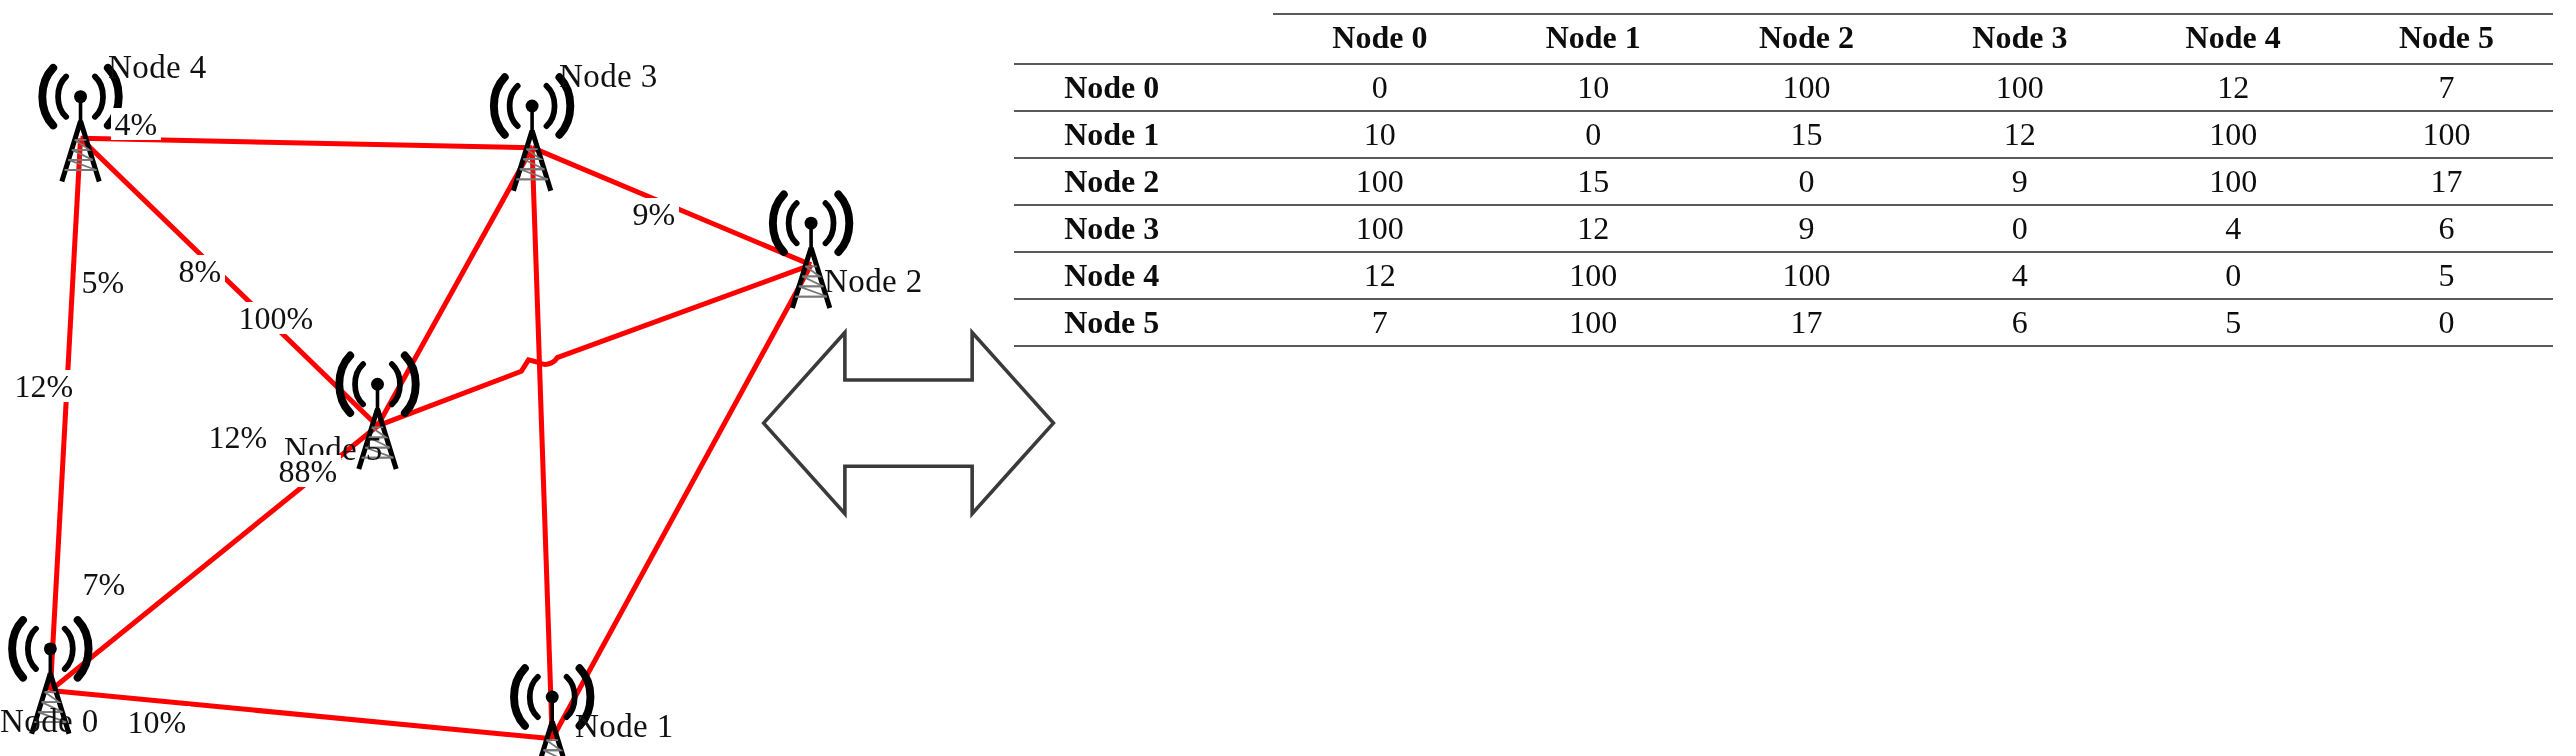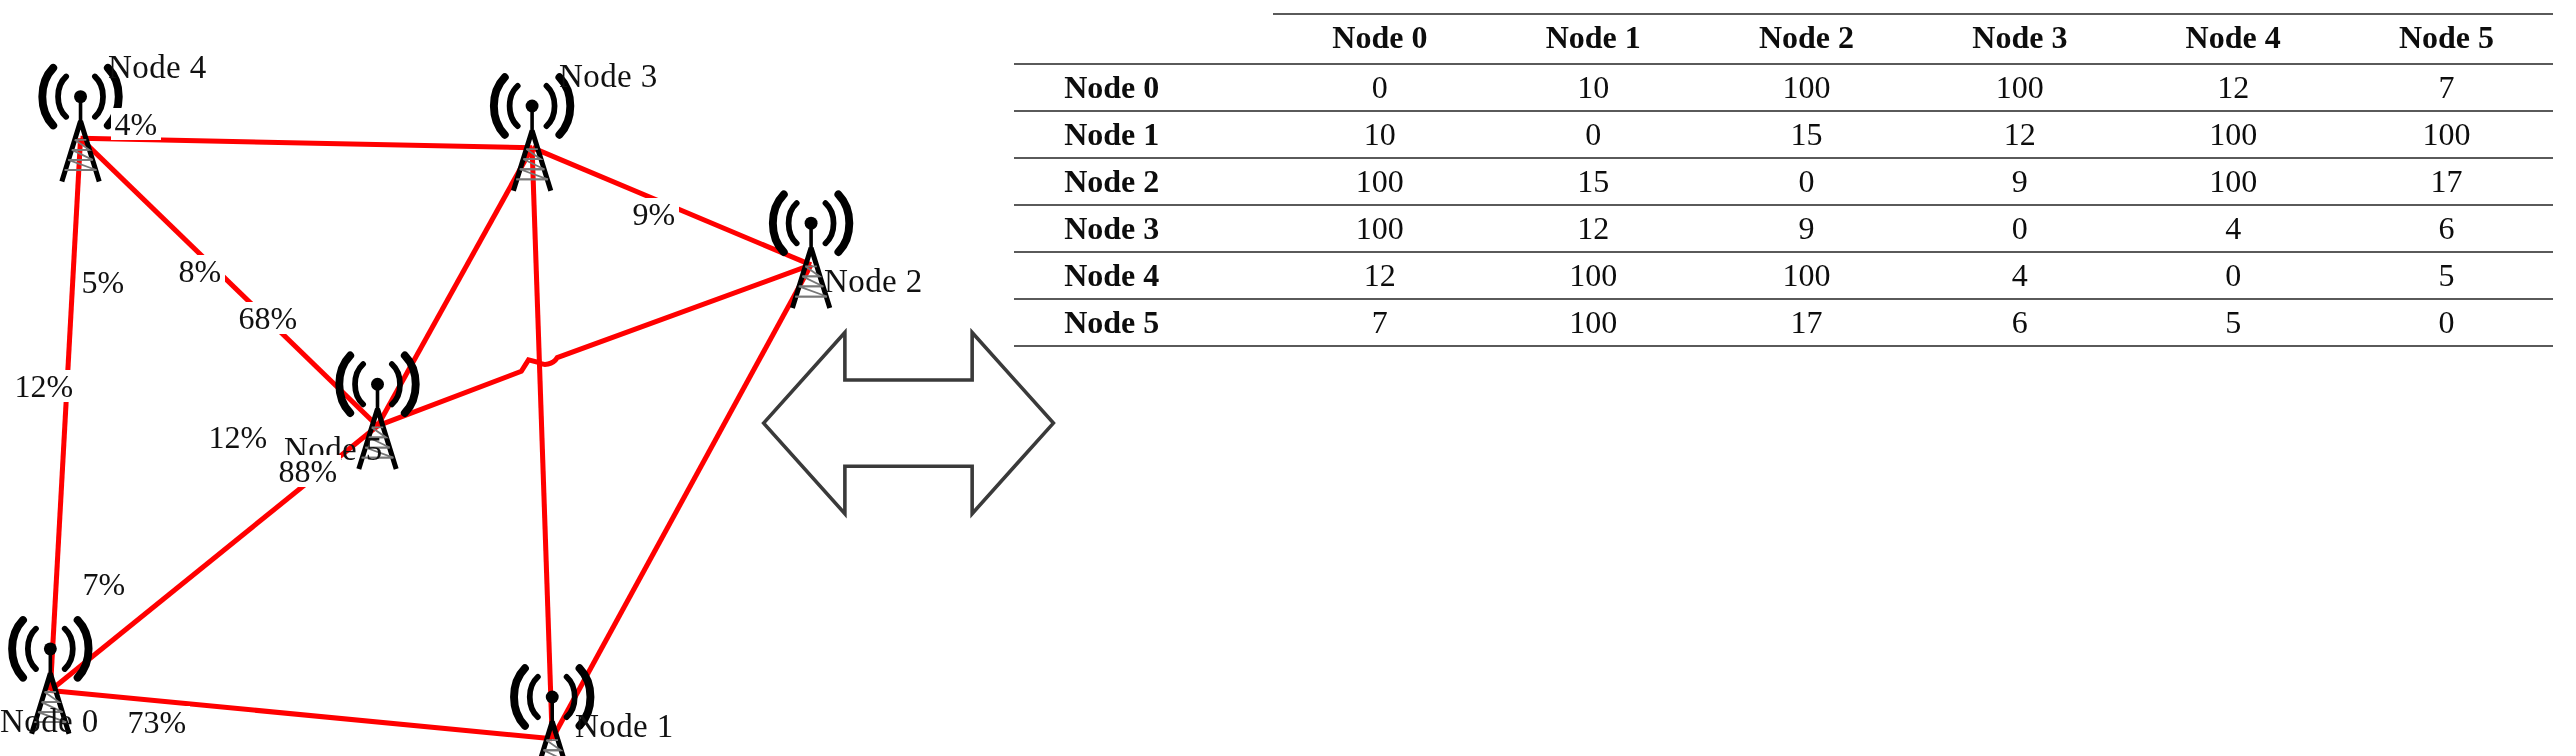--- a/index.html
+++ b/index.html
@@ -97,26 +97,26 @@
     <div class="node-label" style="left:559px;top:58px;">Node 3</div>
     <div class="node-label" style="left:824px;top:263px;">Node 2</div>
     <div class="node-label" style="left:284px;top:431px;">Node 5</div>
     <div class="node-label" style="left:0px;top:703px;">Node 0</div>
     <div class="node-label" style="left:575px;top:708px;">Node 1</div>
 
     <div class="edge-label" style="left:111px;top:108px;">4%</div>
     <div class="edge-label" style="left:629px;top:198px;">9%</div>
     <div class="edge-label" style="left:78px;top:266px;">5%</div>
     <div class="edge-label" style="left:175px;top:255px;">8%</div>
-    <div class="edge-label" style="left:235px;top:302px;">68%</div>
+    <div class="edge-label" style="left:235px;top:302px;">100%</div>
     <div class="edge-label" style="left:10.8px;top:370px;">12%</div>
     <div class="edge-label" style="left:205px;top:421px;">12%</div>
     <div class="edge-label" style="left:79px;top:568px;">7%</div>
     <div class="edge-label" style="left:275px;top:455px;">88%</div>
-    <div class="edge-label" style="left:124px;top:706px;">73%</div>
+    <div class="edge-label" style="left:124px;top:706px;">10%</div>
   </div>
 
   <div id="table-wrap">
     <table class="matrix">
       <thead>
         <tr class="hdr rule-top">
           <th class="corner rowhead"></th>
           <th>Node 0</th>
           <th>Node 1</th>
           <th>Node 2</th>

